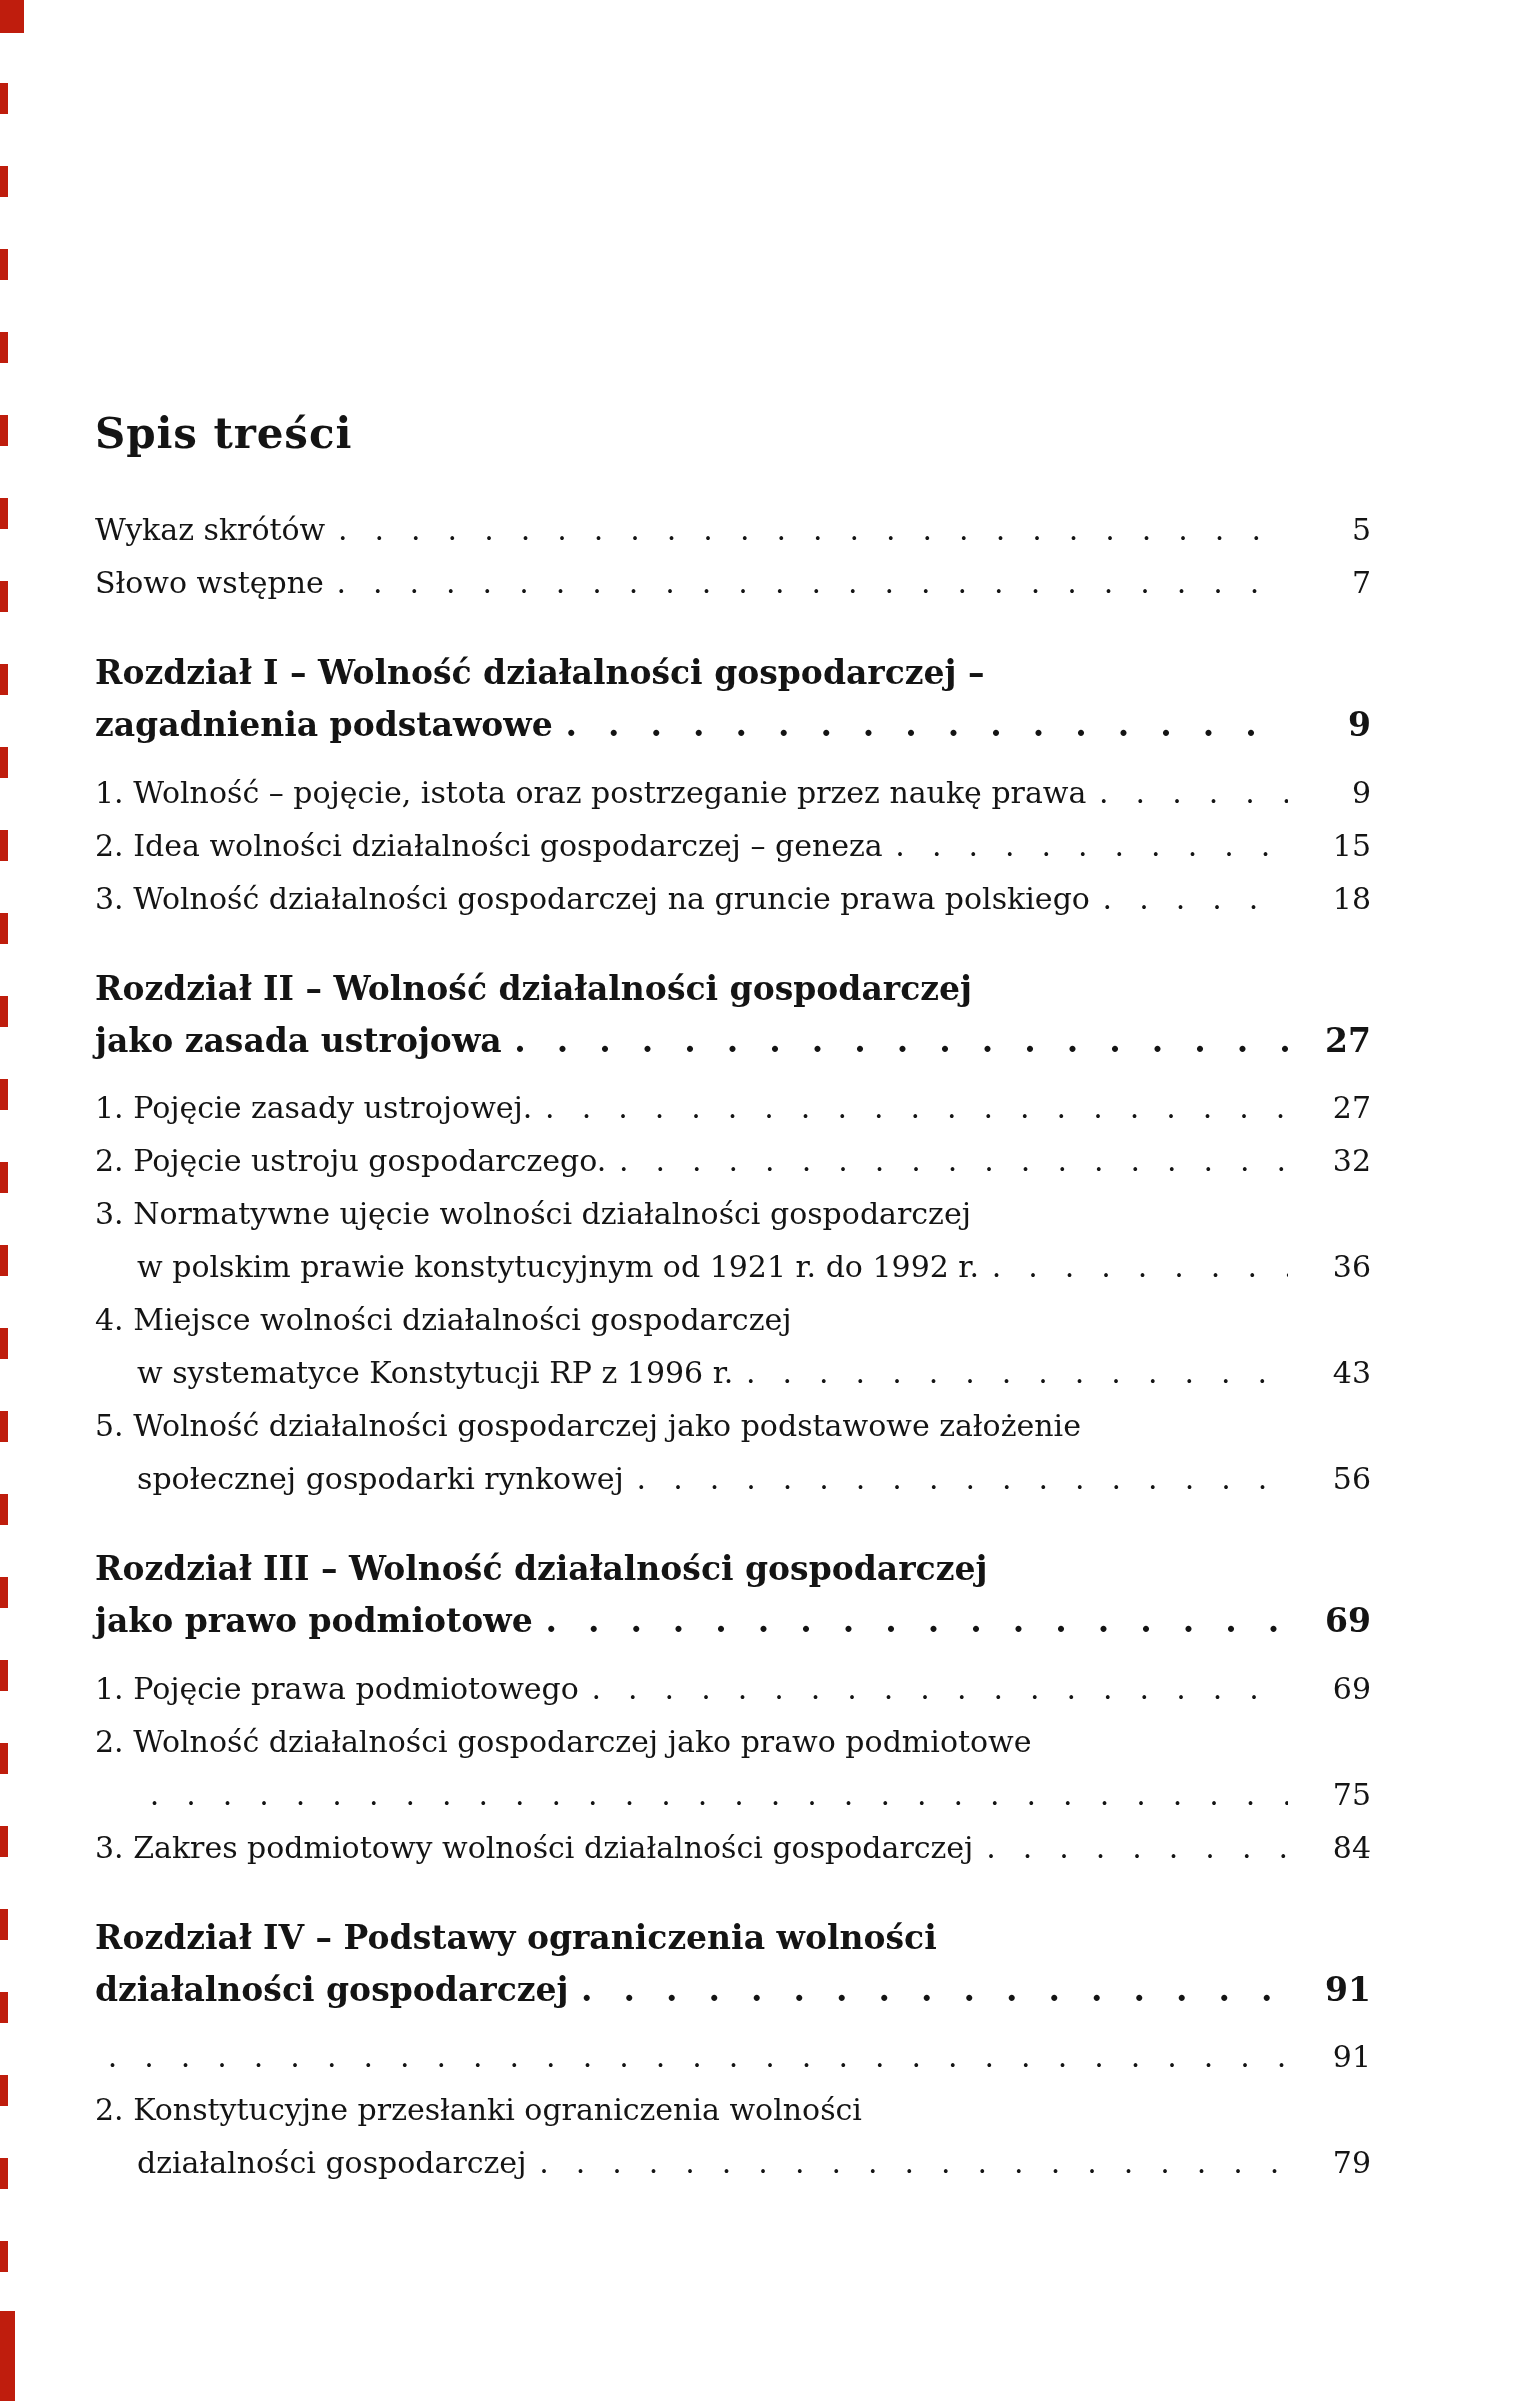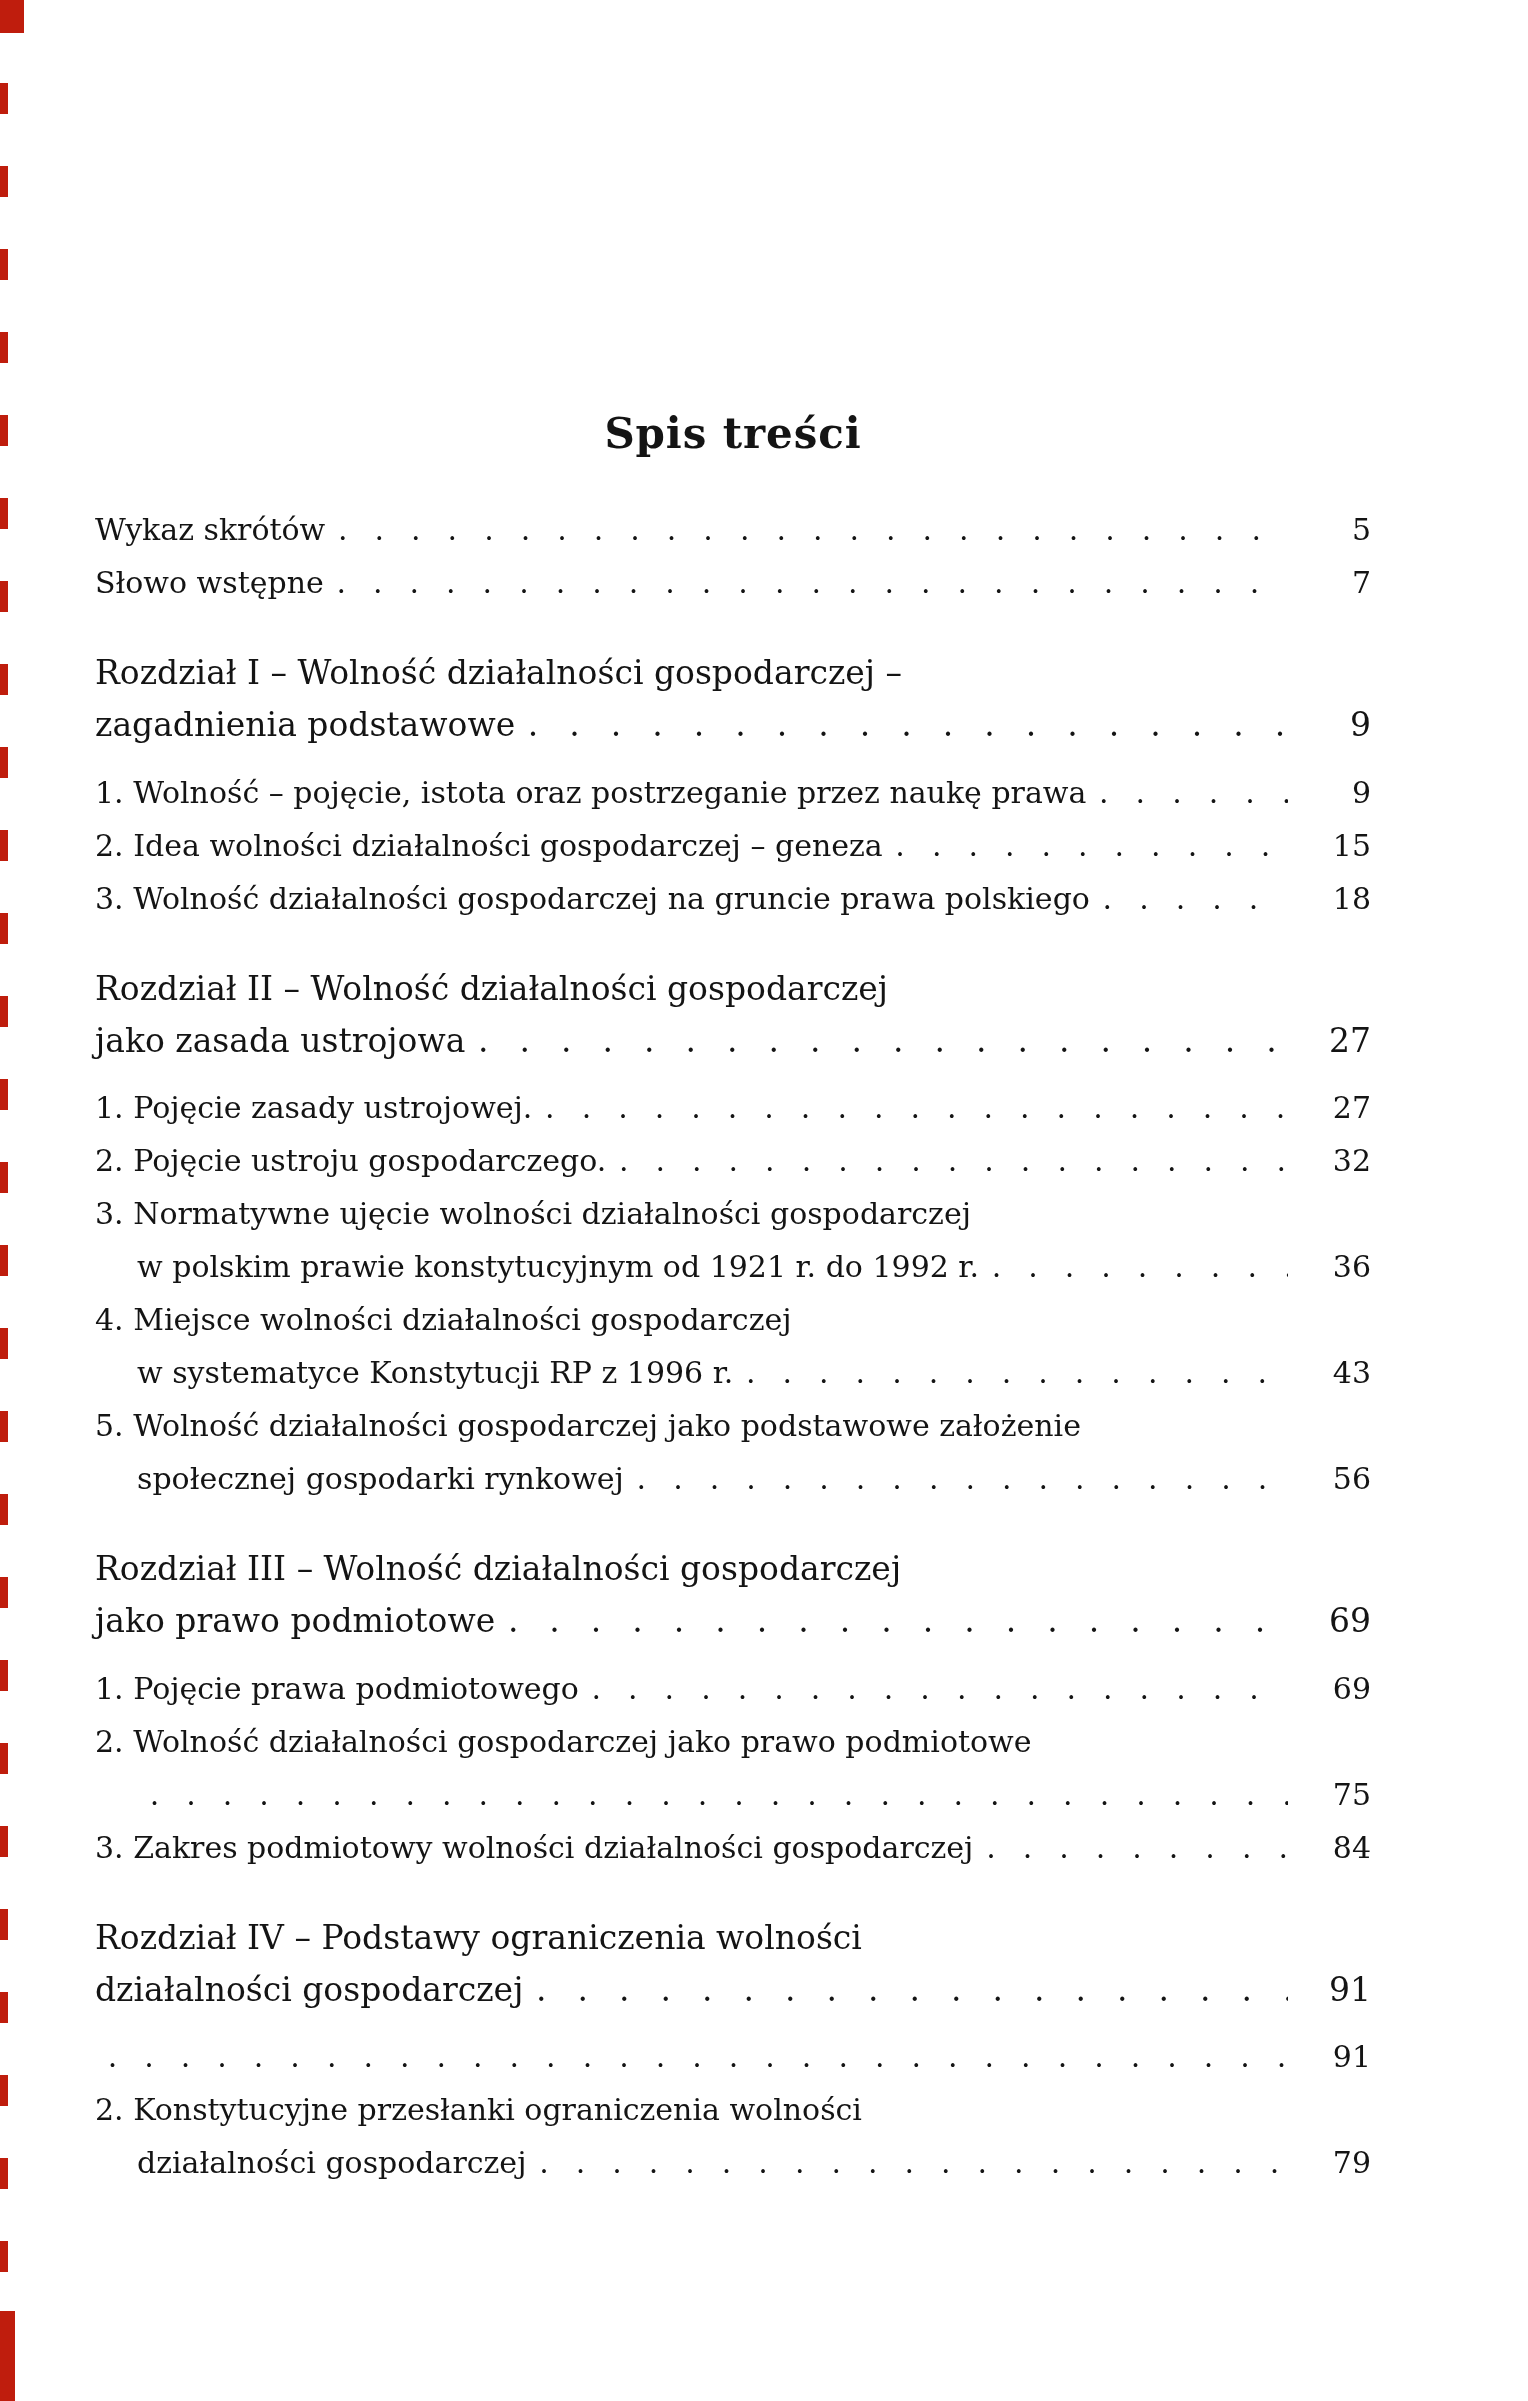--- a/index.html
+++ b/index.html
@@ -31,34 +31,34 @@
     background:var(--edge-red,#bf1d0d);
   }
   .content{
     position:absolute;
     left:95px;top:409px;
     width:1276px;
   }
   .doc-title{
     font-size:42px;
     font-weight:700;
-    text-align:center;
+    text-align:left;
     letter-spacing:0.9px;
     margin:0 0 45px 0;
   }
   .toc-list{width:100%;}
   .entry{
     font-size:30px;
     line-height:53px;
     font-weight:400;
   }
   .entry.chapter{
     font-size:33px;
     line-height:52px;
-    font-weight:400;
+    font-weight:700;
     margin-top:38px;
     margin-bottom:14.5px;
   }
   .line{
     display:flex;
     align-items:center;
   }
   .line.cont{padding-left:42px;}
   .label{
     white-space:nowrap;

